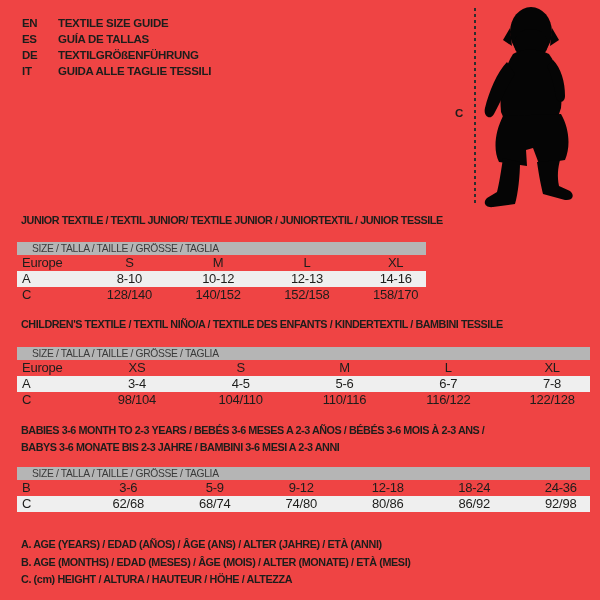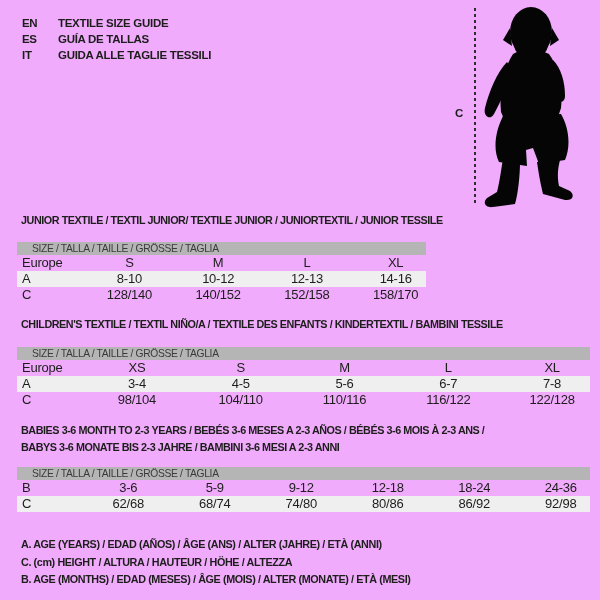--- a/index.html
+++ b/index.html
@@ -1,20 +1,20 @@
 <!DOCTYPE html>
 <html style="--bar: #b5b5b5; --alt: #efefef;"><head>
 <meta charset="utf-8">
 <style>
   html,body{margin:0;padding:0;background:#fff;}
   body{
     width:600px;height:600px;position:relative;overflow:hidden;
     font-family:"Liberation Sans",sans-serif;color:#1d1d1b;
   }
-  .canvas{position:absolute;inset:0;width:600px;height:600px;background:#f0abfc;}
+  .canvas{position:absolute;inset:0;width:600px;height:600px;background:#ef4444;}
 
   
   .langs{position:absolute;left:22px;top:15px;}
   .lang-row{display:flex;height:16px;align-items:center;
     font-weight:bold;font-size:11.5px;letter-spacing:-0.3px;white-space:nowrap;}
   .lang-code{width:36px;flex:0 0 36px;}
 
   
   .dash-line{position:absolute;left:474px;top:8px;width:2px;height:198px;
     background:repeating-linear-gradient(to bottom,#2e2e2e 0 3px,transparent 3px 6px);}
@@ -54,20 +54,24 @@
 <div class="canvas">
 
   <div class="langs">
       <div class="lang-row">
         <div class="lang-code">EN</div>
         <div class="lang-label">TEXTILE SIZE GUIDE</div>
       </div>
       <div class="lang-row">
         <div class="lang-code">ES</div>
         <div class="lang-label">GUÍA DE TALLAS</div>
+      </div>
+      <div class="lang-row">
+        <div class="lang-code">DE</div>
+        <div class="lang-label">TEXTILGRÖßENFÜHRUNG</div>
       </div>
       <div class="lang-row">
         <div class="lang-code">IT</div>
         <div class="lang-label">GUIDA ALLE TAGLIE TESSILI</div>
       </div>
     </div>
 
   <div class="dash-line"></div>
   <div class="c-label">C</div>
 
@@ -166,17 +170,17 @@
           <div class="tcell">74/80</div>
           <div class="tcell">80/86</div>
           <div class="tcell">86/92</div>
           <div class="tcell">92/98</div>
         </div>
       </div>
   </div>
 
   <div class="footnotes">
       <div class="footnote">A. AGE (YEARS) / EDAD (AÑOS) / ÂGE (ANS) / ALTER (JAHRE) / ETÀ (ANNI)</div>
+      <div class="footnote">B. AGE (MONTHS) / EDAD (MESES) / ÂGE (MOIS) / ALTER (MONATE) / ETÀ (MESI)</div>
       <div class="footnote">C. (cm) HEIGHT / ALTURA / HAUTEUR / HÖHE / ALTEZZA</div>
-      <div class="footnote">B. AGE (MONTHS) / EDAD (MESES) / ÂGE (MOIS) / ALTER (MONATE) / ETÀ (MESI)</div>
     </div>
 
 </div>
 
 </body></html>

